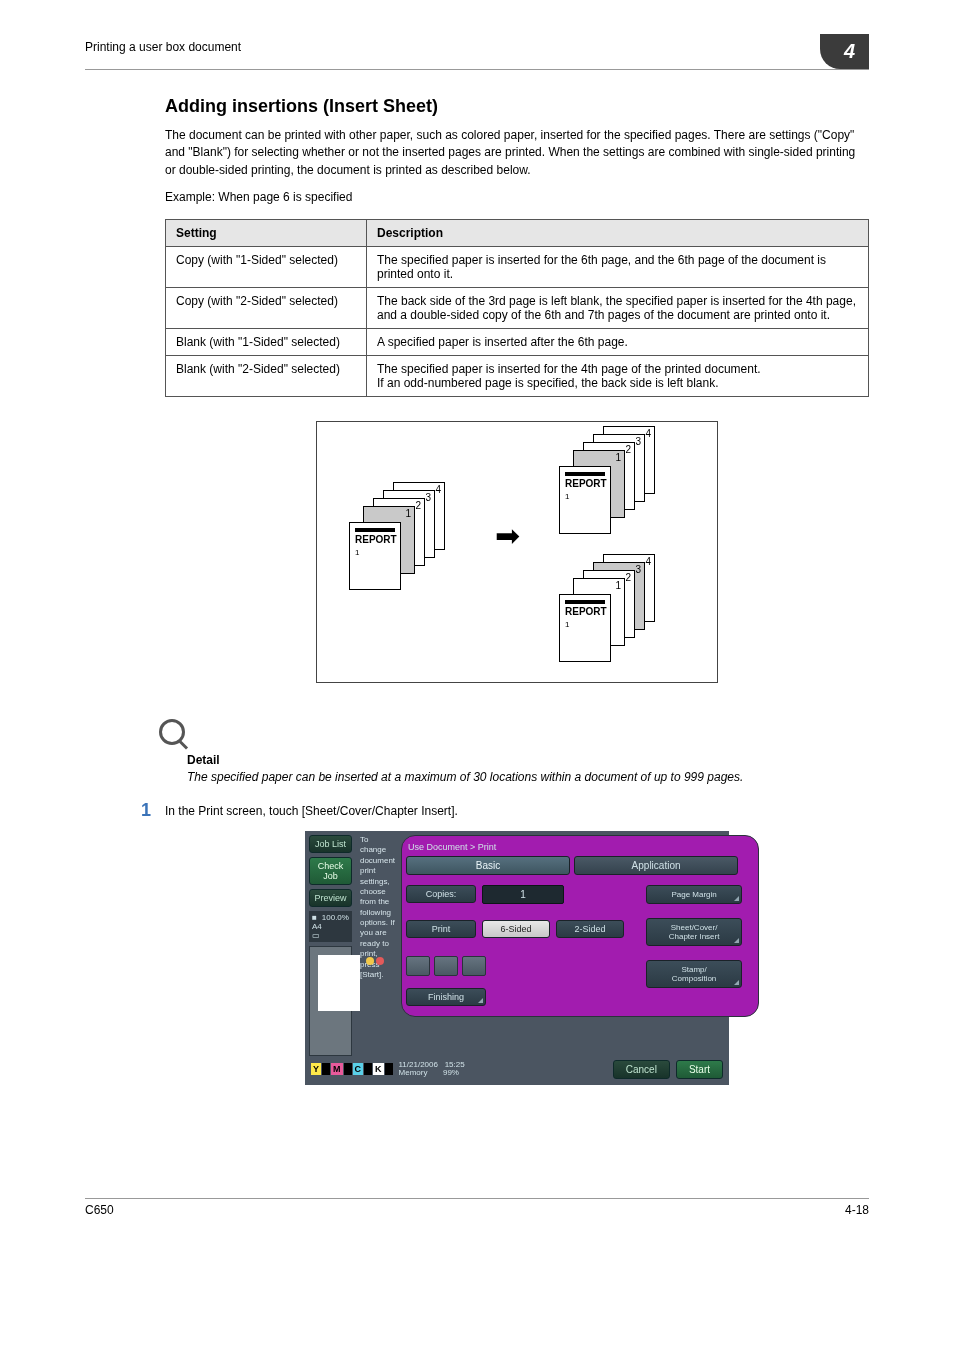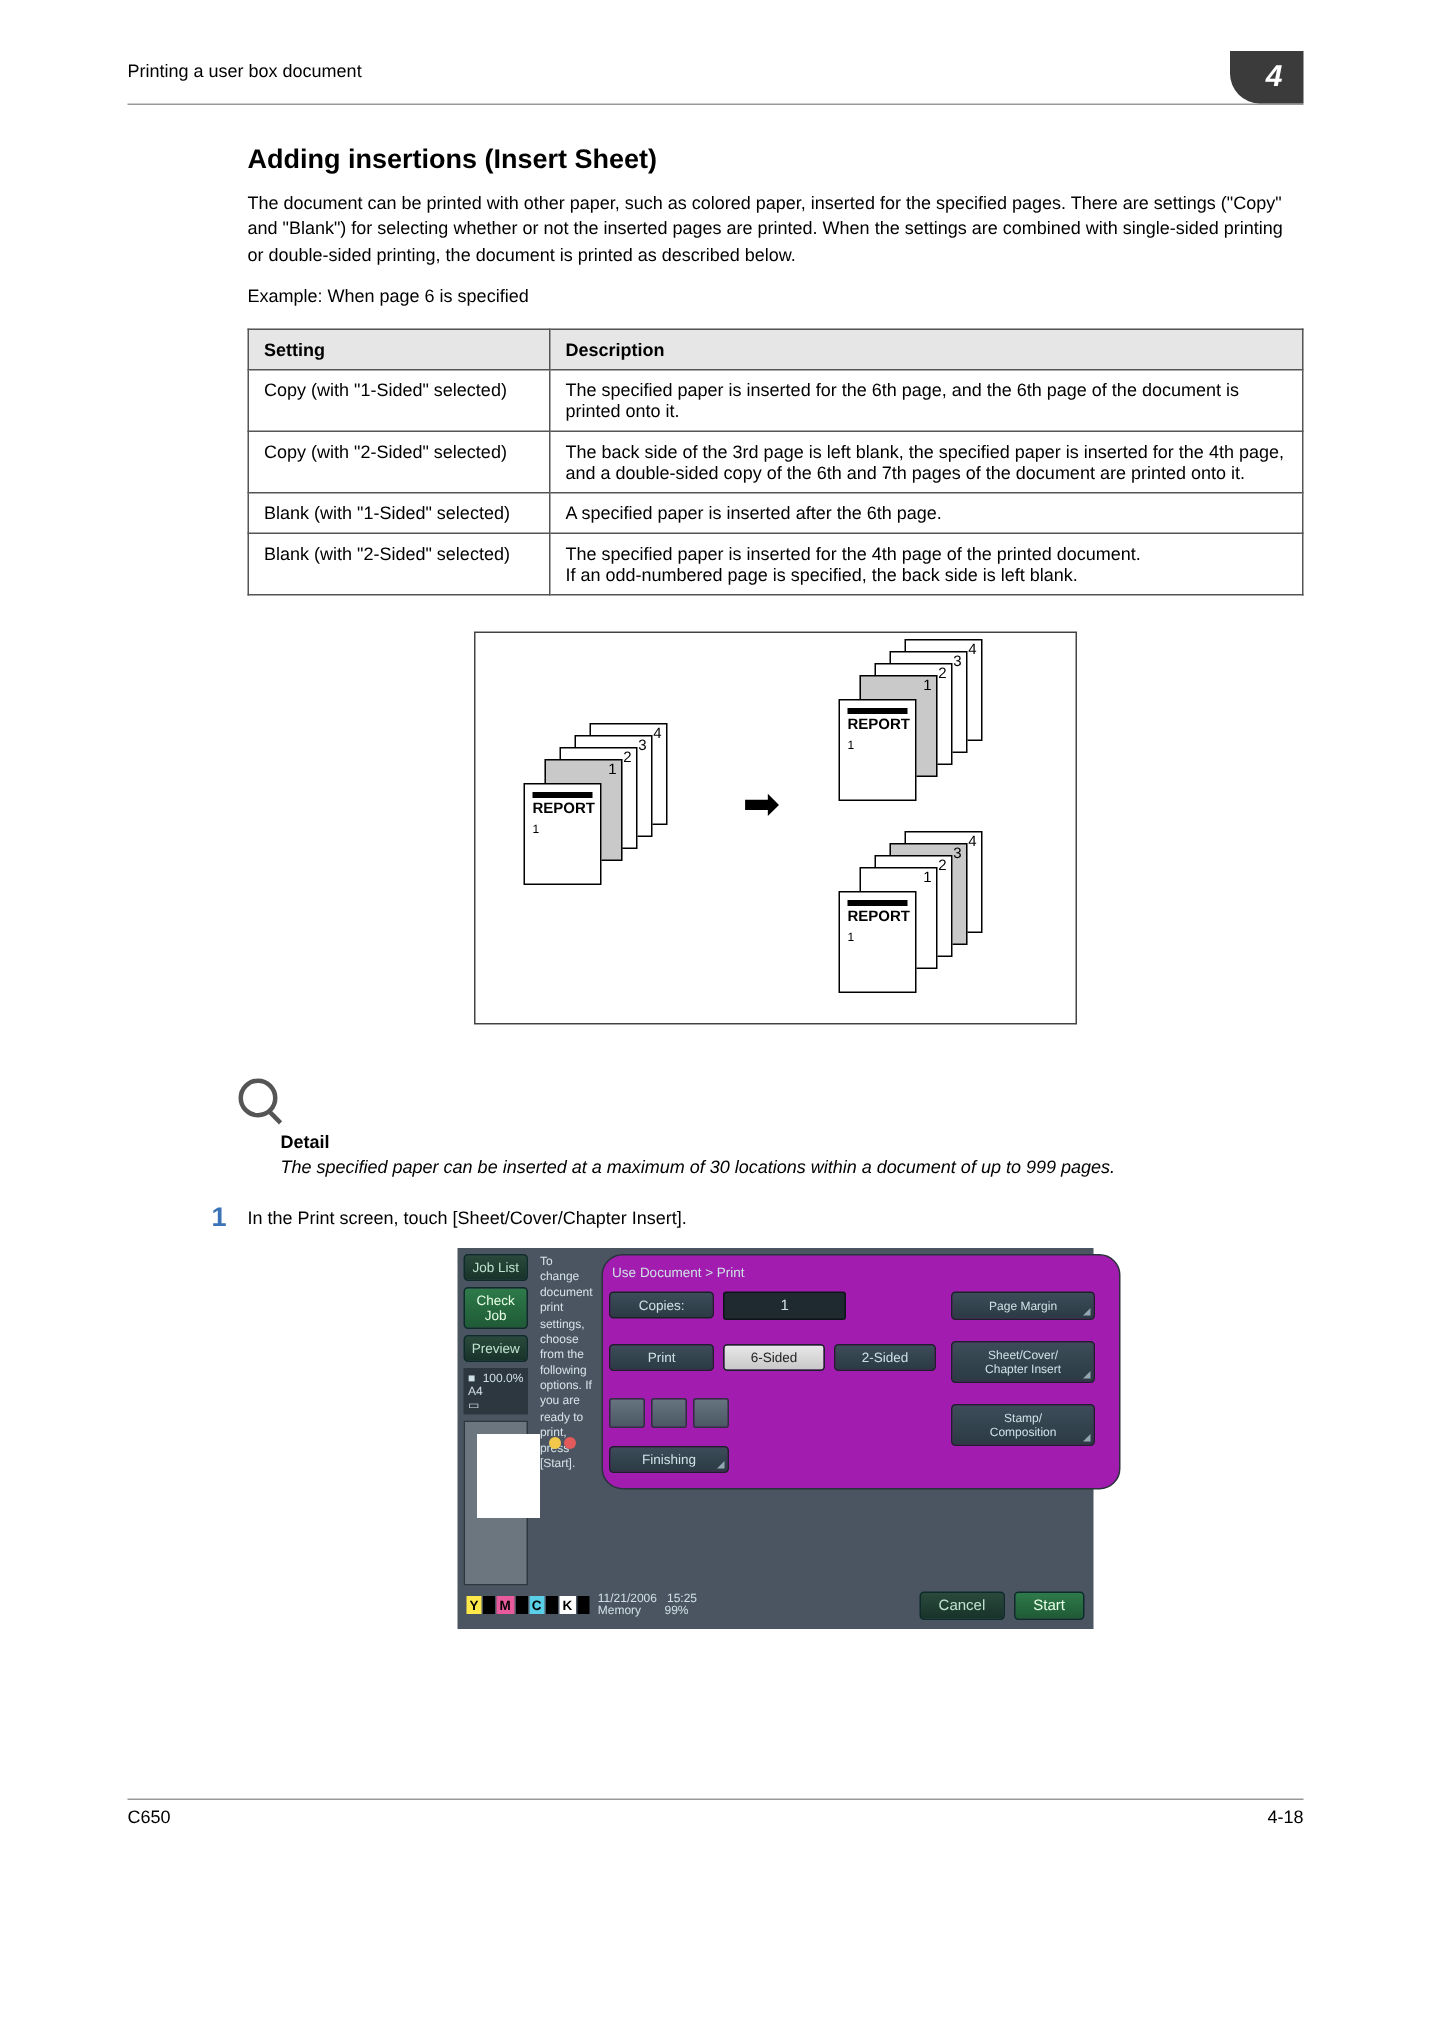--- a/index.html
+++ b/index.html
@@ -208,21 +208,21 @@
     text-align:center;
     width:86px;
     margin-left:auto;
     position:relative;
   }
   .right-col-btn::after{
     content:''; position:absolute; right:2px; bottom:2px;
     border-style:solid; border-width:0 0 5px 5px;
     border-color:transparent transparent #93a7b2 transparent;
   }
-  .panel-body { display:flex; gap:10px;}
+  .panel-body { display:flex; gap:22px;}
   .panel-body-left { flex:1; display:flex; flex-direction:column; gap:8px;}
   .panel-body-right { width:92px; display:flex; flex-direction:column; gap:14px; padding-top:4px;}
   .finishing-row{ display:flex; align-items:flex-end; gap:4px; margin-top:6px;}
   .finish-icon{ width:22px;height:18px;background:linear-gradient(#667480,#4a5863);border:1px solid #2a333b;border-radius:2px;}
   .panel-footer {
     display:flex; justify-content:space-between; align-items:center;
     padding:4px 6px 2px 6px;
   }
   .ymck { display:flex; gap:1px; font-size:9px; font-weight:bold;}
   .ymck span{ padding:1px 2px; color:#000;}
@@ -378,20 +378,24 @@
               <span style="background:#f2c84a;"></span>
               <span style="background:#e35a5a;"></span>
             </div>
           </div>
         </div>
         <div class="panel-right">
           <div class="status-text">To change document print settings, choose from the following
 options. If you are ready to print, press [Start].</div>
           <div class="sub-container">
             <div class="breadcrumb">Use Document &gt; Print</div>
+            <div class="tabs">
+              <div class="tab active">Basic</div>
+              <div class="tab">Application</div>
+            </div>
             <div class="panel-body">
               <div class="panel-body-left">
                 <div class="row">
                   <div class="lbl-box">Copies:</div>
                   <div class="val-box">1</div>
                 </div>
                 <div class="row">
                   <div class="lbl-box">Print</div>
                   <div class="opt-btn sel" style="width:54px;">6-Sided</div>
                   <div class="opt-btn" style="width:54px;">2-Sided</div>

